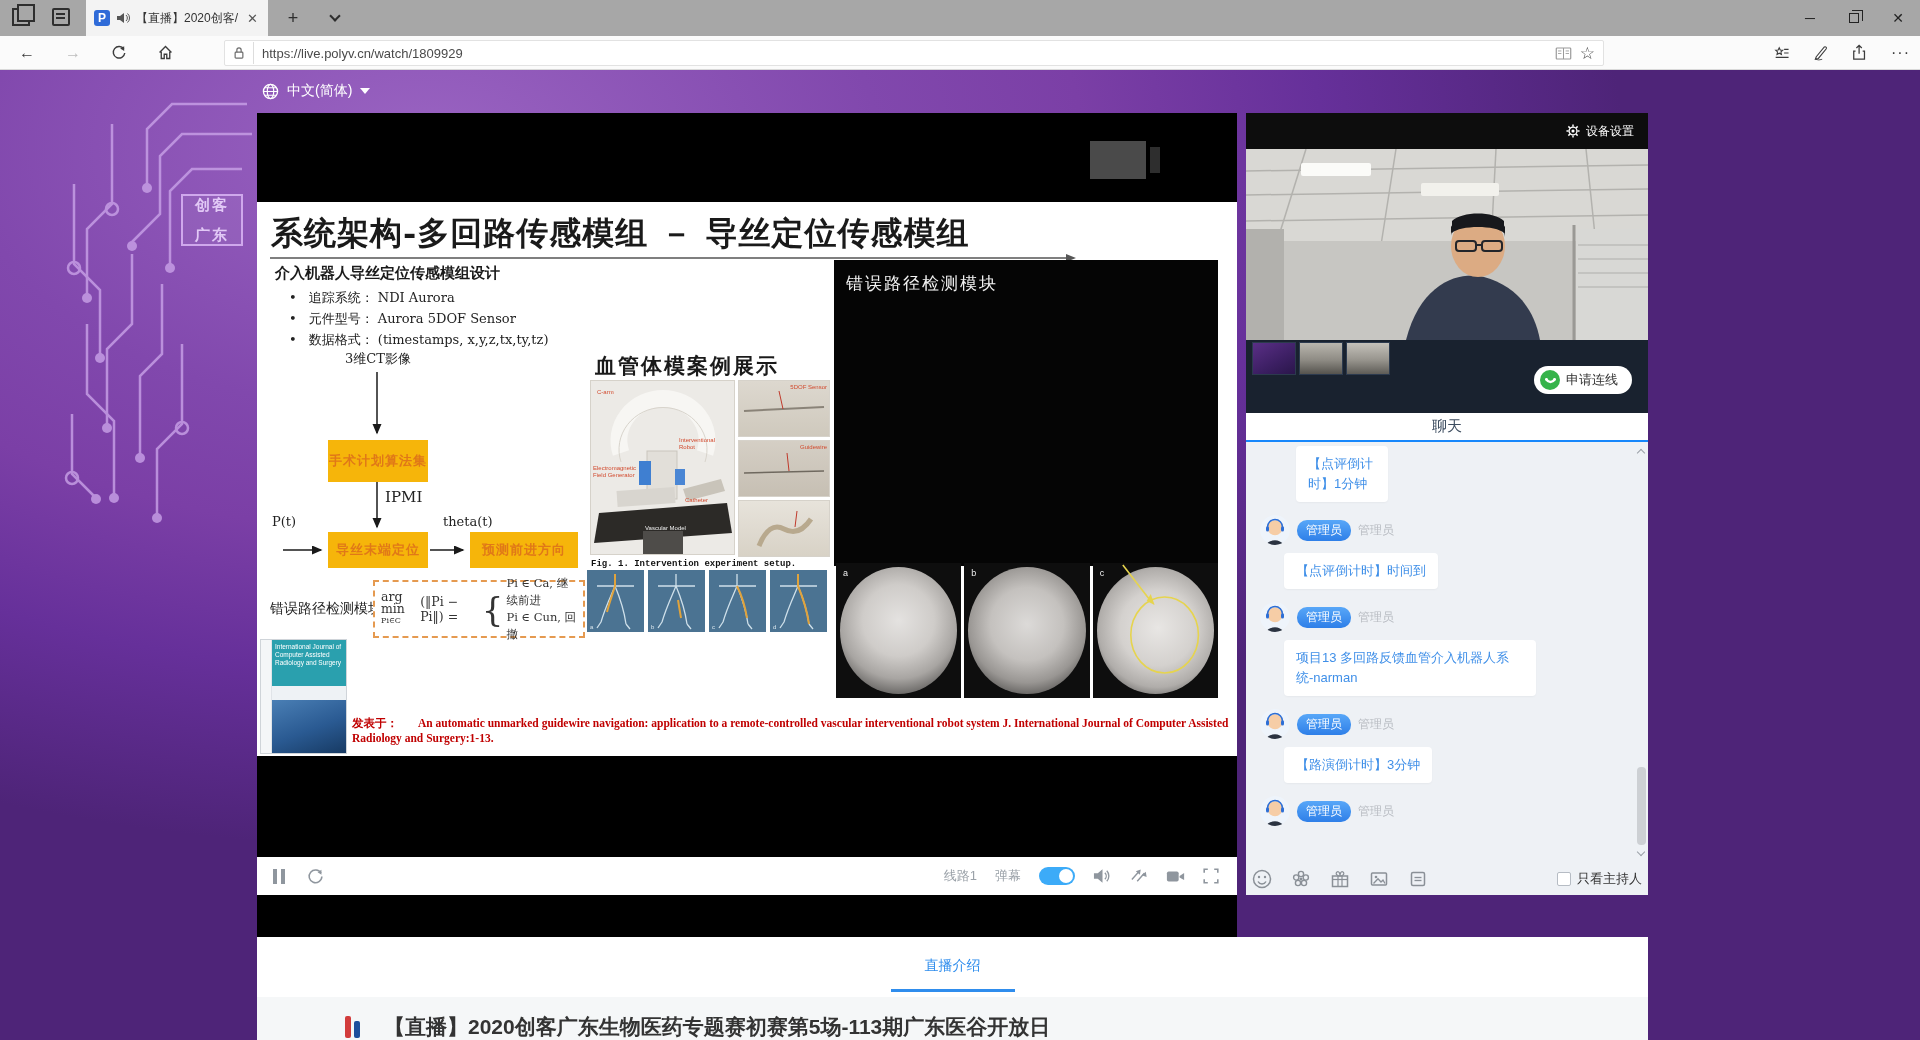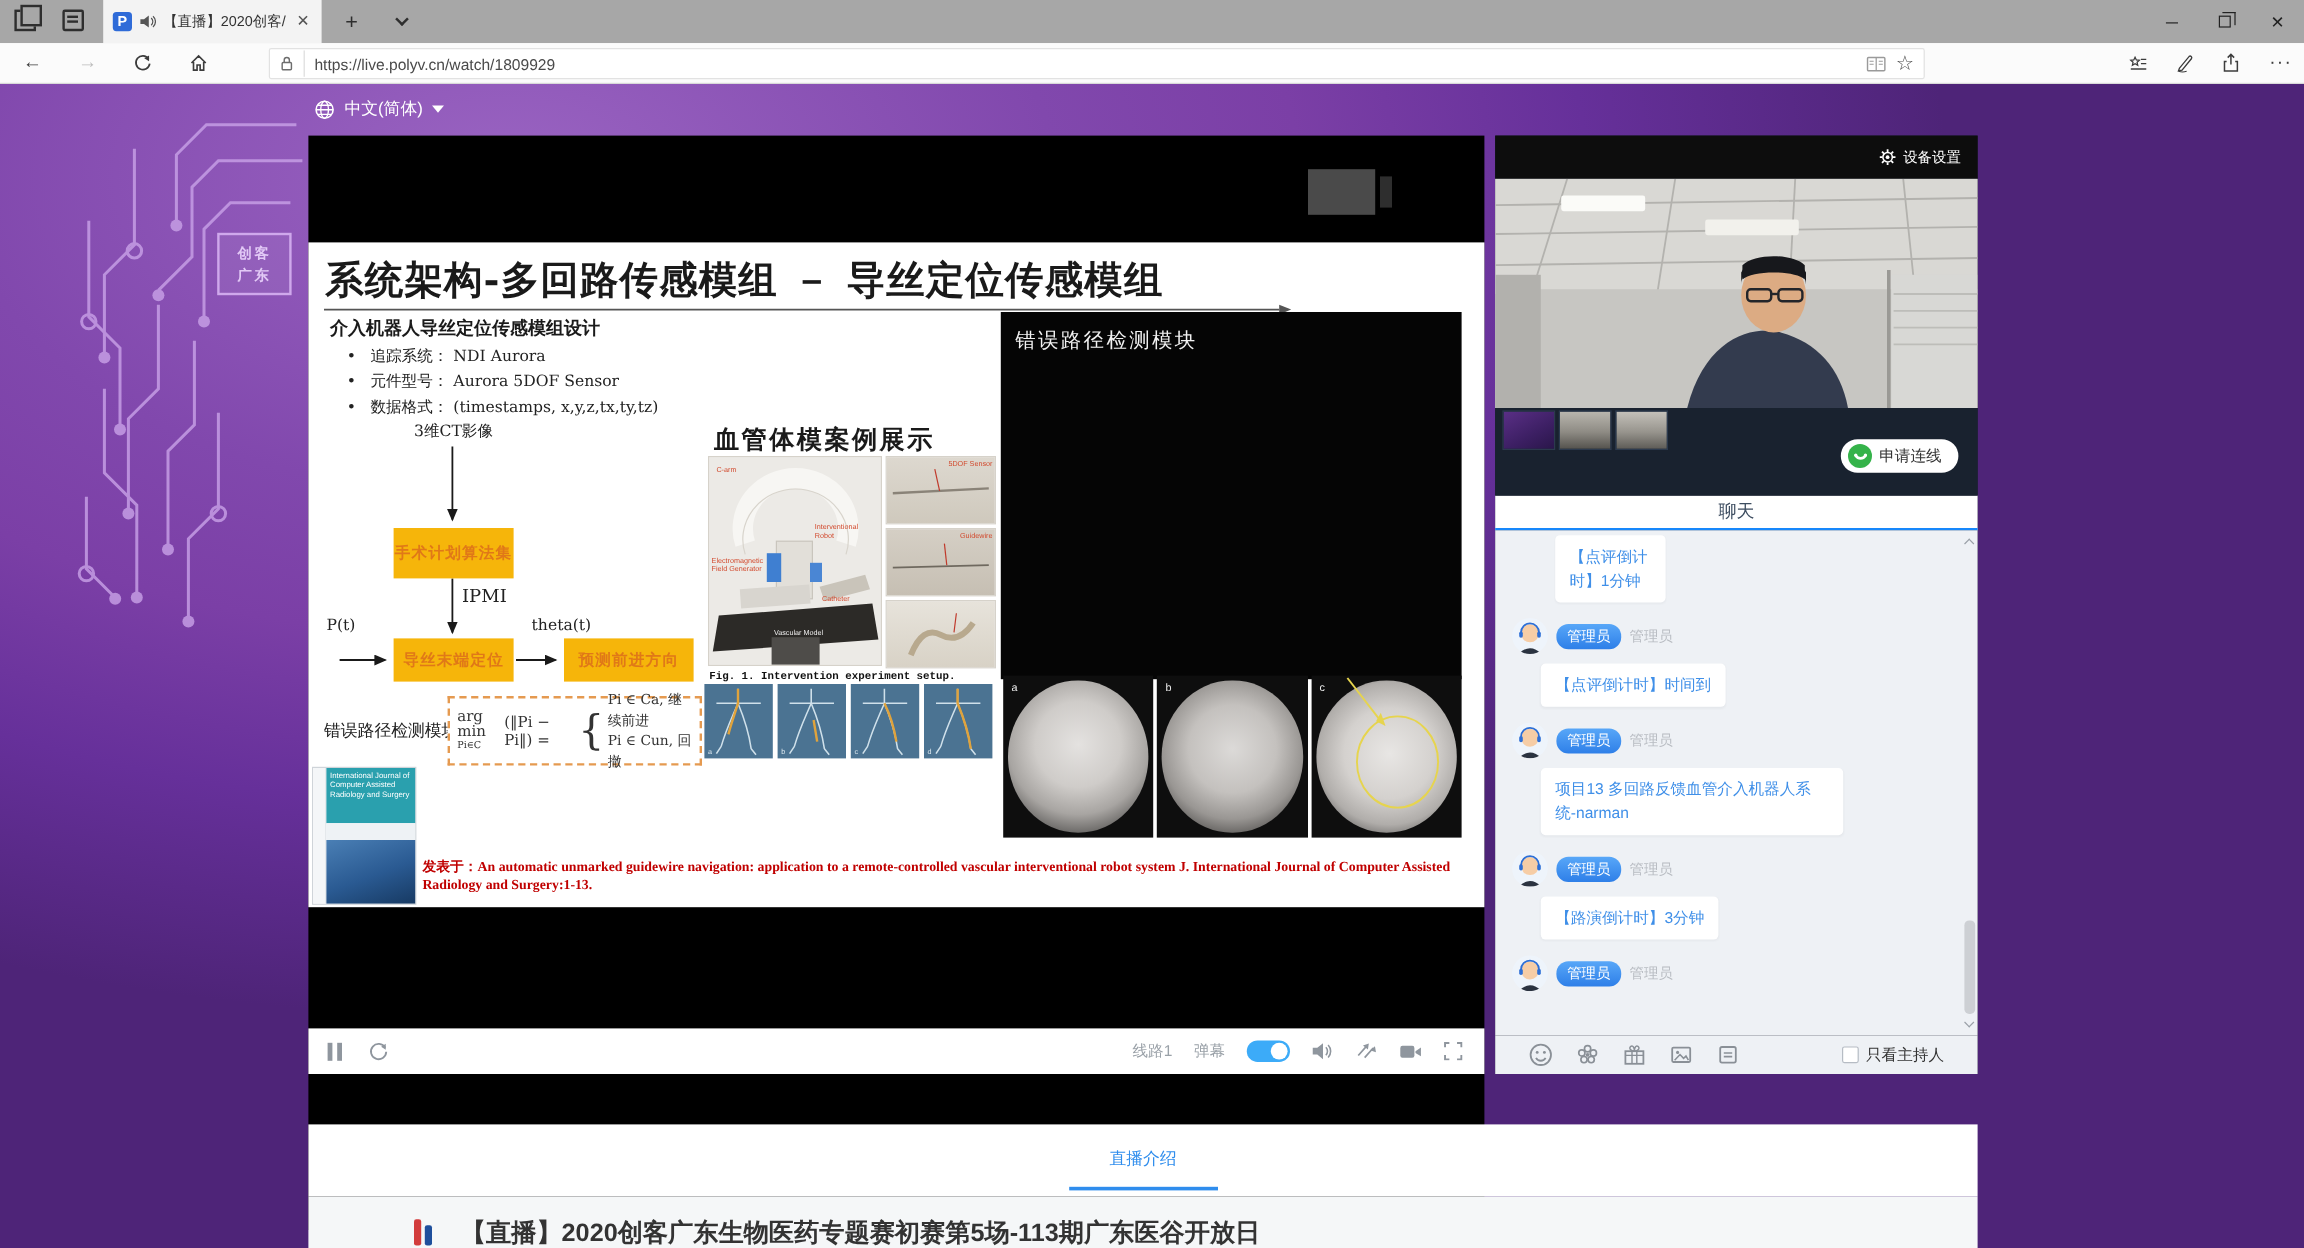--- a/index.html
+++ b/index.html
@@ -27,21 +27,21 @@
 .ab-ic.dis{color:#bdbdbd}
 .urlfield{position:absolute;left:224px;top:4px;width:1380px;height:26px;background:#fff;border:1px solid #e2e2e2;border-radius:2px;display:flex;align-items:center;padding:0 8px;gap:8px}
 .url-text{font-size:13px;color:#4a4a4a;flex:1}
 .fld-ic{color:#6d6d6d;display:flex;align-items:center}
 .ab-right{position:absolute;right:10px;top:0;height:33px;display:flex;align-items:center;gap:22px;color:#3c3c3c}
 .sep-v{width:1px;height:22px;background:#ddd}
 
 
 .page{position:absolute;left:0;top:70px;width:1920px;height:970px;background:radial-gradient(1200px 700px at 22% 8%,#9a64c2 0%,#8148ad 38%,#7b3fa6 55%,#66309a 75%,#4e2478 100%)}
 .circuit{position:absolute;left:52px;top:24px;opacity:.8}
-.mk-logo{position:absolute;left:181px;top:124px;width:62px;height:52px;border:2px solid #cfa8ec;background:rgba(255,255,255,.06);display:flex;flex-direction:column;align-items:center;justify-content:center;color:#e2c9f6;font-size:12px;font-weight:bold;line-height:18px;letter-spacing:2px}
+.mk-logo{position:absolute;left:181px;top:124px;width:62px;height:52px;border:2px solid #cfa8ec;background:rgba(255,255,255,.06);display:flex;flex-direction:column;align-items:center;justify-content:space-between;color:#e2c9f6;font-size:15px;font-weight:bold;line-height:18px;letter-spacing:2px}
 .langbar{position:absolute;left:262px;top:12px;display:flex;align-items:center;gap:8px;color:#fff;font-size:14px}
 .caret-dn{width:0;height:0;border-left:5px solid transparent;border-right:5px solid transparent;border-top:6px solid #fff}
 
 
 .player{position:absolute;left:257px;top:43px;width:980px;height:912px;background:#000}
 .vid-rect{position:absolute;left:833px;top:28px;width:56px;height:38px;background:#4a4a4a}
 .vid-rect:after{content:"";position:absolute;right:-14px;top:6px;width:10px;height:26px;background:#2e2e2e}
 .slide{position:absolute;left:0;top:89px;width:980px;height:554px;background:#fff;font-family:"DejaVu Serif","Liberation Serif",serif;color:#1a1a1a;overflow:hidden}
 .sl-title{position:absolute;left:14px;top:10px;font-size:32px;font-weight:bold;letter-spacing:1px;white-space:nowrap}
 .sl-underline{position:absolute;left:13px;top:50px}
@@ -78,21 +78,21 @@
 .xr3 .xr-circle{background:radial-gradient(circle at 52% 48%,#e8e6e4 0%,#d4d1ce 42%,#b0adaa 66%,#716f6d 80%,#1a1a1a 88%)}
 .xr-letter{position:absolute;left:7px;top:5px;color:#eee;font-size:9px;font-family:"Liberation Sans",sans-serif;z-index:2}
 .xr-anno{position:absolute;inset:0;z-index:3}
 .journal{position:absolute;left:3px;top:437px;width:87px;height:115px;background:#fff;border:1px solid #cfd4d9;display:flex}
 .j-spine{width:11px;background:#f4f6f8;border-right:1px solid #e0e4e8}
 .j-body{flex:1;display:flex;flex-direction:column}
 .j-teal{background:#2aa0ae;color:#fff;font-size:6.5px;line-height:8px;padding:3px 3px;font-family:"Liberation Sans",sans-serif;height:46px}
 .j-mid{height:14px;background:#eef2f5}
 .j-photo{flex:1;background:linear-gradient(160deg,#4a7fb5 0%,#2a5a92 55%,#173a63 100%)}
 .pub{position:absolute;left:95px;top:514px;width:878px;font-size:11.5px;font-weight:bold;color:#c00000;line-height:15px;font-family:"Liberation Serif",serif}
-.pub b{margin-right:0}
+.pub b{margin-right:20px}
 .ctrlbar{position:absolute;left:0;top:744px;width:980px;height:38px;background:#fff}
 .cb-left{position:absolute;left:16px;top:0;height:38px;display:flex;align-items:center;gap:22px}
 .cb-right{position:absolute;right:18px;top:0;height:38px;display:flex;align-items:center;gap:18px;color:#9aa1a8;font-size:13px}
 .pause{display:flex;gap:4px}
 .pause i{width:4px;height:15px;background:#8f969e}
 .toggle{width:36px;height:18px;border-radius:9px;background:#3cabf8;position:relative}
 .toggle .knob{position:absolute;right:2px;top:2px;width:14px;height:14px;border-radius:50%;background:#fff}
 .cicon{display:flex;align-items:center;justify-content:center;color:#8f969e}
 
 
@@ -115,21 +115,21 @@
 .badge{background:linear-gradient(180deg,#58a7f8,#2e7fe8);color:#fff;font-size:12px;padding:2px 9px;border-radius:10px}
 .uname{color:#b8bcc2;font-size:12px}
 .bubble{margin:8px 0 0 24px;display:inline-block;background:#fff;border-radius:4px;padding:8px 12px;color:#3f8fe8;font-size:13px;line-height:20px;max-width:252px;box-shadow:0 1px 2px rgba(0,0,0,.04)}
 .bubble.narrow{width:92px}
 .scroll-up,.scroll-dn{position:absolute;right:2px;width:10px;height:10px;display:flex;align-items:center;justify-content:center}
 .scroll-up{top:4px}.scroll-dn{bottom:4px}
 .sc-ch{width:6px;height:6px;border-right:1.5px solid #9aa0a8;border-bottom:1.5px solid #9aa0a8}
 .scroll-up .sc-ch{transform:rotate(-135deg);margin-top:4px}
 .scroll-dn .sc-ch{transform:rotate(45deg);margin-bottom:4px}
 .scroll-thumb{position:absolute;right:2px;bottom:18px;width:9px;height:78px;background:#cdd0d4;border-radius:4px}
-.chattools{height:32px;background:#eef1f5;display:flex;align-items:center;padding:0 28px;gap:19px}
+.chattools{height:32px;background:#eef1f5;display:flex;align-items:center;padding:0 6px;gap:19px}
 .tool-ic{color:#8a9097;display:flex;align-items:center}
 .onlyhost{margin-left:auto;display:flex;align-items:center;gap:6px;font-size:13px;color:#333}
 .cb-box{width:14px;height:14px;border:1px solid #b6bcc4;background:#fff;border-radius:2px}
 .chatinput{height:40px;background:#eef1f5;display:flex;align-items:center;padding:0 10px 6px 10px;gap:8px}
 .chatinput input{flex:1;height:30px;background:#fff;border:1px solid #dadde2;border-radius:3px;padding:0 10px;font-size:13px;color:#333;outline:none;font-family:"Liberation Sans",sans-serif}
 .chatinput input::placeholder{color:#9aa0a8}
 .sendbtn{width:66px;height:30px;background:#2b9df4;color:#fff;font-size:14px;border:none;border-radius:3px;display:flex;align-items:center;justify-content:center}
 
 
 .bwhite{position:absolute;left:257px;top:867px;width:1391px;height:60px;background:#fff}

